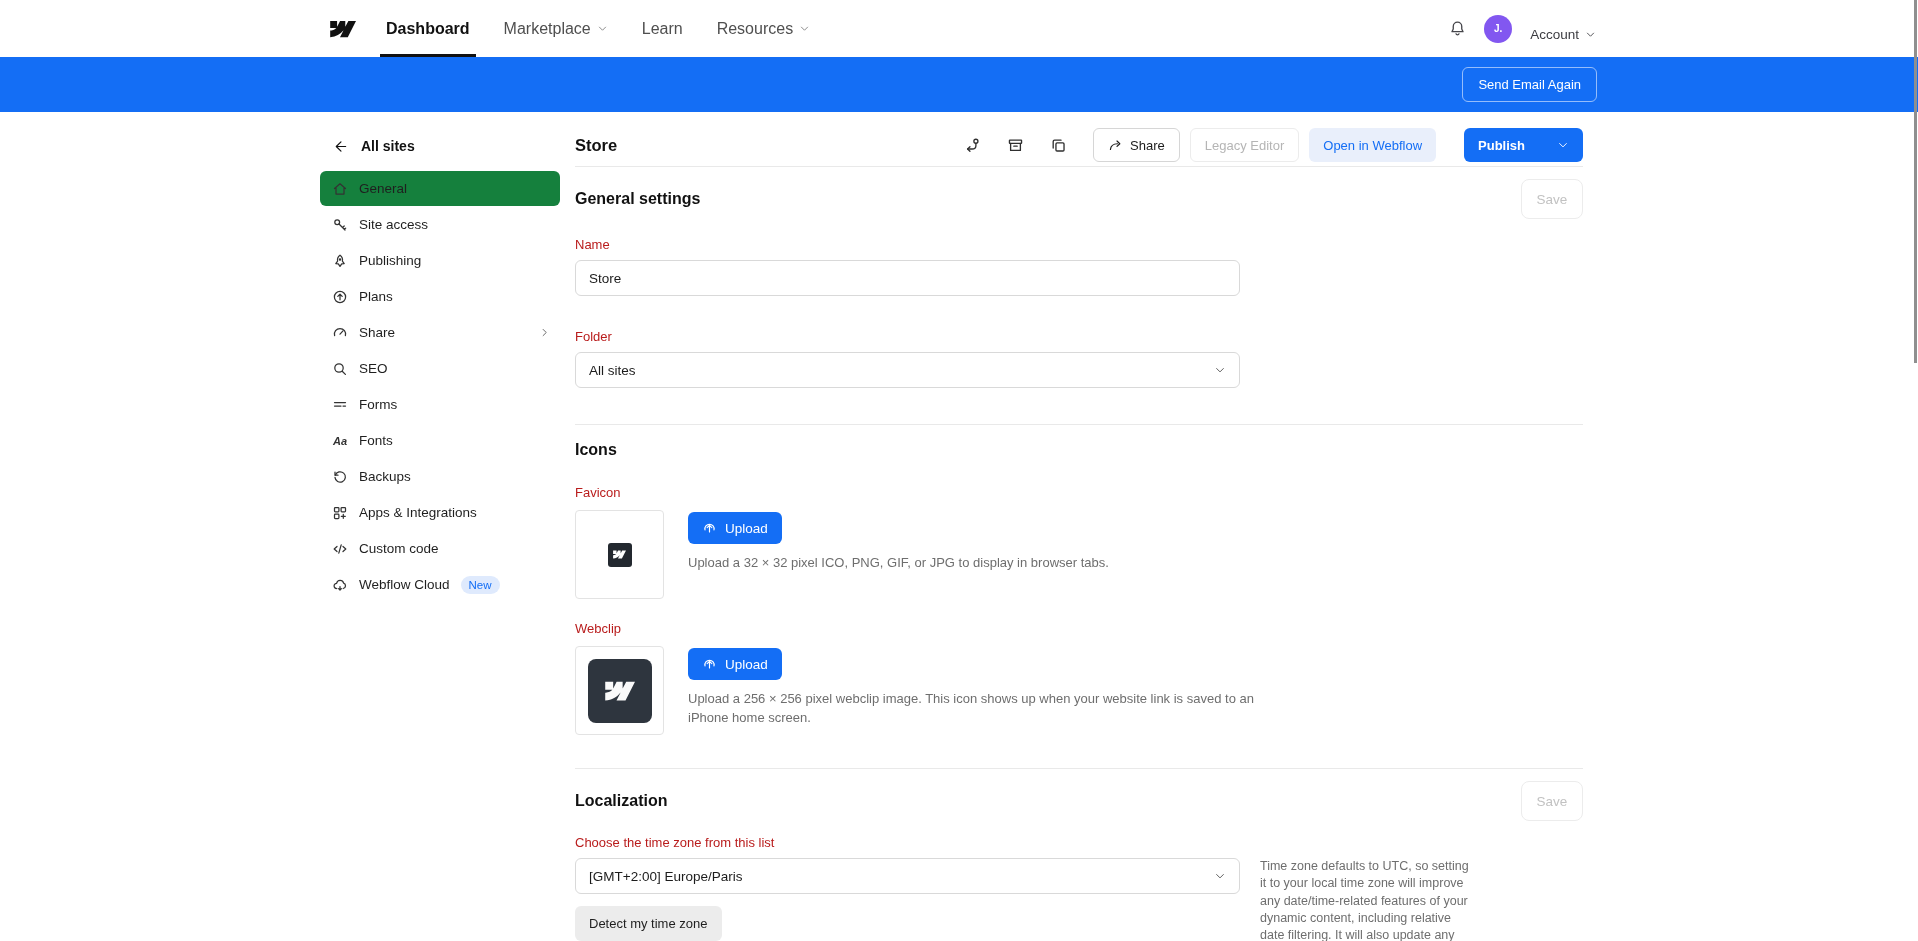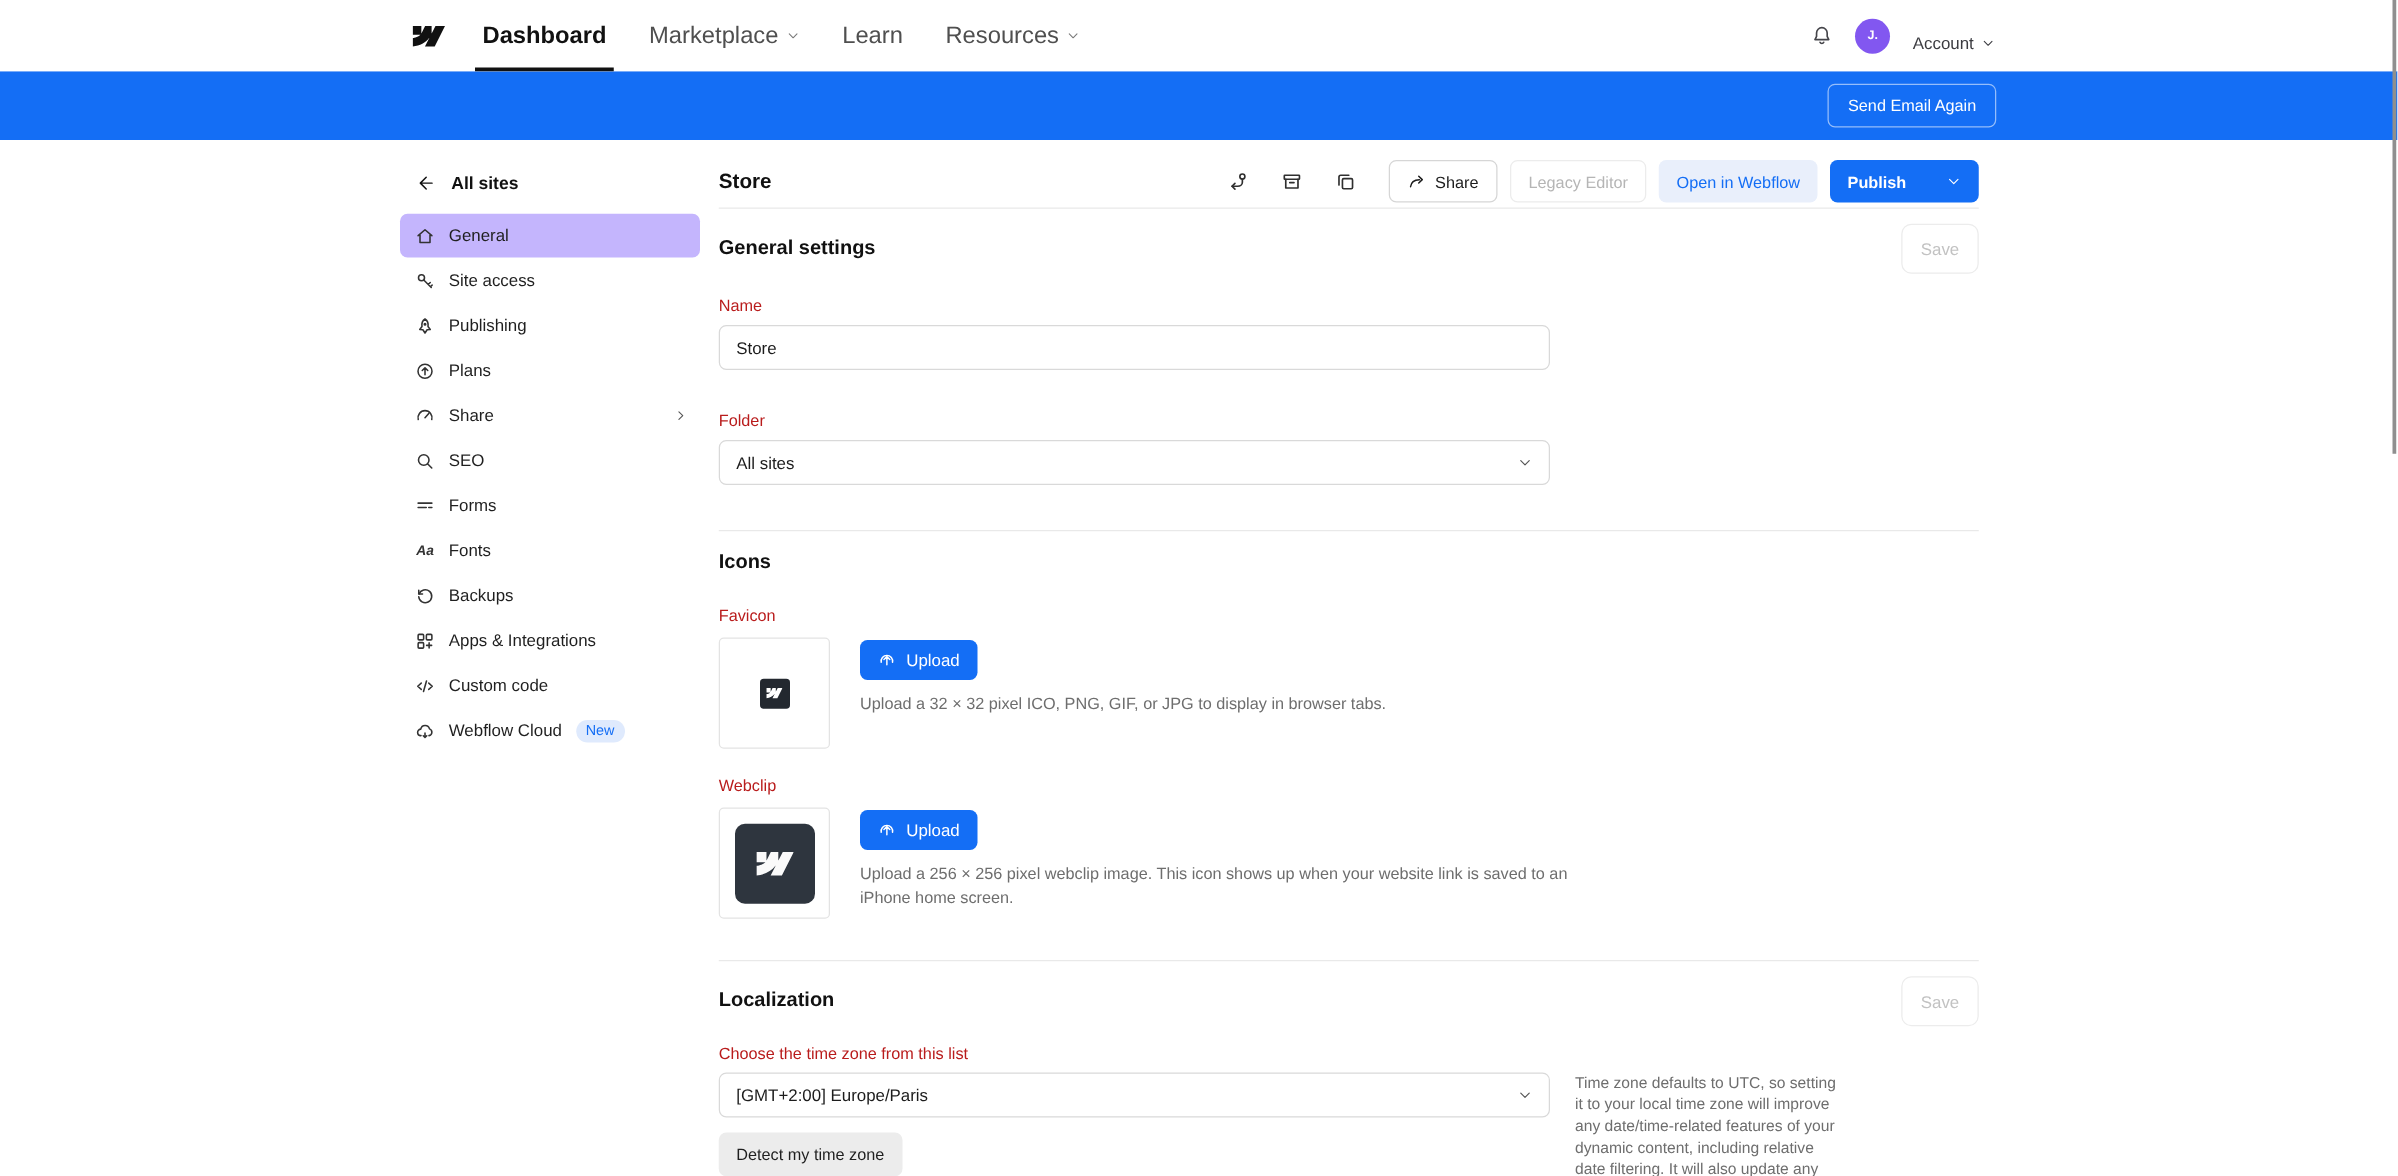--- a/index.html
+++ b/index.html
@@ -10,21 +10,21 @@
   }
   svg { display:block; }
   .ic { fill:none; stroke:currentColor; stroke-width:1.25; stroke-linecap:round; stroke-linejoin:round; }
 
   
   .topnav { height:57px; background:#fff; display:flex; align-items:stretch;
             padding-left:330px; padding-right:322px; position:relative; }
   .nav-left { display:flex; align-items:stretch; }
   .nav-logo { display:flex; align-items:center; margin-right:30px; color:#111; cursor:pointer; }
   .nav-items { display:flex; align-items:stretch; gap:34px; }
-  .nav-item { display:flex; align-items:center; gap:6px; font-size:19px; color:#4f4f4f;
+  .nav-item { display:flex; align-items:center; gap:6px; font-size:16px; color:#4f4f4f;
               position:relative; cursor:pointer; }
   .nav-item.active { color:#111; font-weight:bold; }
   .nav-item.active::after { content:""; position:absolute; left:-6px; right:-6px; bottom:0;
               height:3px; background:#111; }
   .nav-item .chev { color:#7a7a7a; }
   .nav-right { margin-left:auto; display:flex; align-items:center; gap:18px; }
   .bell { color:#45454a; cursor:pointer; }
   .avatar { width:28px; height:28px; border-radius:50%; background:#8257f0; color:#fff;
             font-size:10px; font-weight:bold; display:flex; align-items:center; justify-content:center; cursor:pointer; }
   .account { display:flex; align-items:center; gap:6px; font-size:13.5px; color:#3c3c41; cursor:pointer;margin-top:12px; }
@@ -39,39 +39,39 @@
 
   
   .page { display:flex; align-items:flex-start; padding-left:320px; height:829px; }
 
   
   .sidebar { width:240px; flex:none; padding-top:26px; }
   .sb-back { display:flex; align-items:center; gap:13px; padding-left:13px; font-size:14px;
              font-weight:bold; color:#111; margin-bottom:17px; cursor:pointer; }
   .sb-item { height:35px; margin-bottom:1px; border-radius:6px; display:flex; align-items:center;
              gap:11px; padding:0 10px 0 12px; font-size:13.5px; color:#1f1f1f; cursor:pointer; }
-  .sb-item.selected { background:#c4b5fd; }
+  .sb-item.selected { background:#15803d; }
   .sb-item .sbi { color:#333; flex:none; }
   .sb-item .sb-chev { margin-left:auto; color:#555; }
   .sb-badge { background:#dfeafd; color:#146ef5; font-size:11.5px; padding:3px 8px;
               border-radius:10px; }
   .fonts-glyph { font-size:11px; font-weight:bold; font-style:italic; color:#333; width:16px; text-align:center; }
 
   
   .main { width:1008px; margin-left:15px; padding-top:12px; }
   .main-header { height:42px; display:flex; align-items:center; }
   .page-title { font-size:16.5px; font-weight:bold; color:#111; }
   .header-actions { margin-left:auto; display:flex; align-items:center; }
   .icon-btn { background:none; border:none; color:#2f2f2f; padding:4px; cursor:pointer; margin-left:18px; }
   .btn { font-family:inherit; font-size:13px; border-radius:6px; height:34px; display:inline-flex;
          align-items:center; gap:7px; padding:0 14px; cursor:pointer; border:1px solid transparent; }
   .btn-outline { background:#fff; border-color:#d6d6d6; color:#1c1c1c; margin-left:22px; }
   .btn-disabled { background:#fff; border-color:#ececec; color:#b5b5b5; margin-left:10px; cursor:default; }
   .btn-soft { background:#e9effb; color:#146ef5; border:none; margin-left:10px; }
-  .btn-primary { background:#146ef5; color:#fff; border:none; margin-left:10px; font-weight:bold;gap:32px; }
+  .btn-primary { background:#146ef5; color:#fff; border:none; margin-left:28px; font-weight:bold;gap:32px; }
   .divider { height:1px; background:#e9e9e9; }
 
   .section-head { display:flex; align-items:center; height:40px; margin-top:12px; }
   .section-title { font-size:16px; font-weight:bold; color:#111; }
   .save-btn { margin-left:auto; width:62px; height:40px; border:1px solid #ececec; border-radius:8px;
               background:#fff; color:#c2c2c2; font-size:13.5px; font-family:inherit; cursor:default; }
 
   .field-label { font-size:13px; color:#b91c1c; }
   .field-row { position:relative; }
   .text-input { width:665px; height:36px; border:1px solid #d9d9d9; border-radius:6px;

